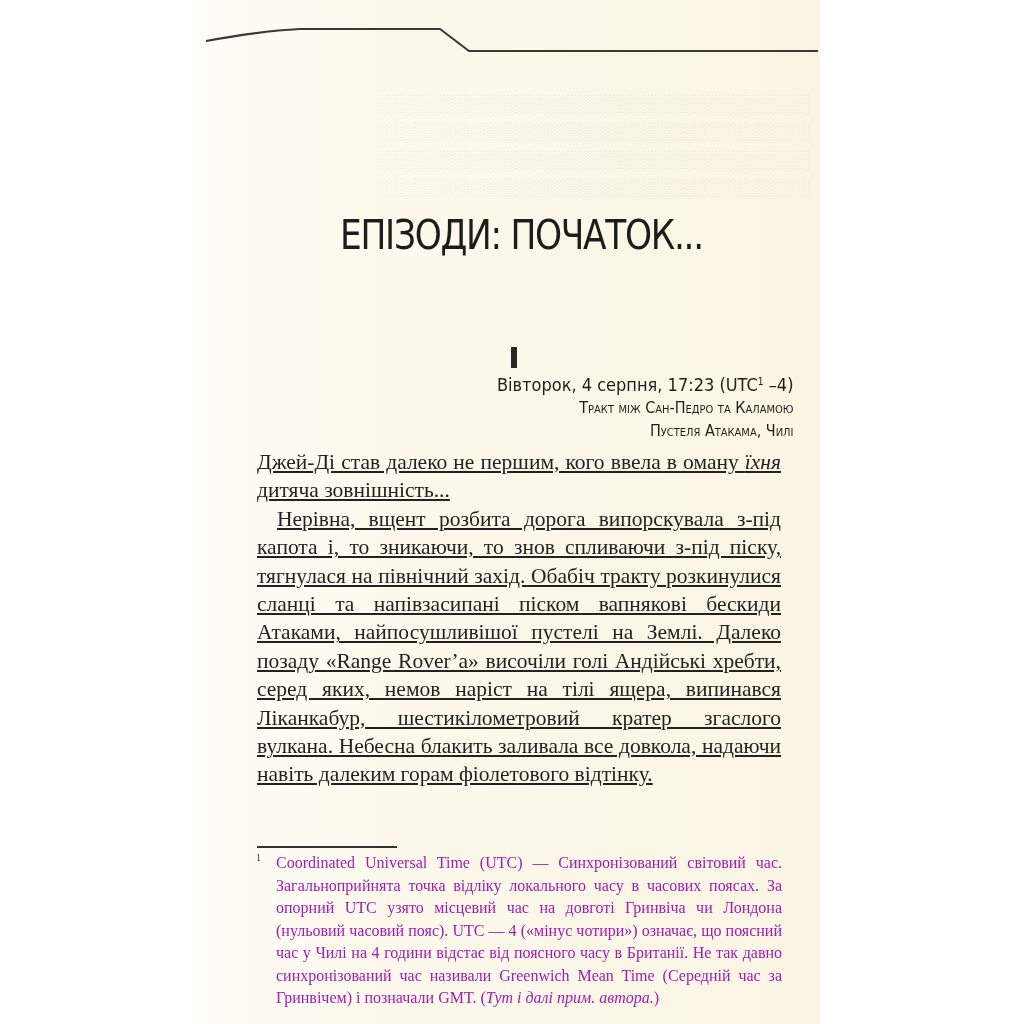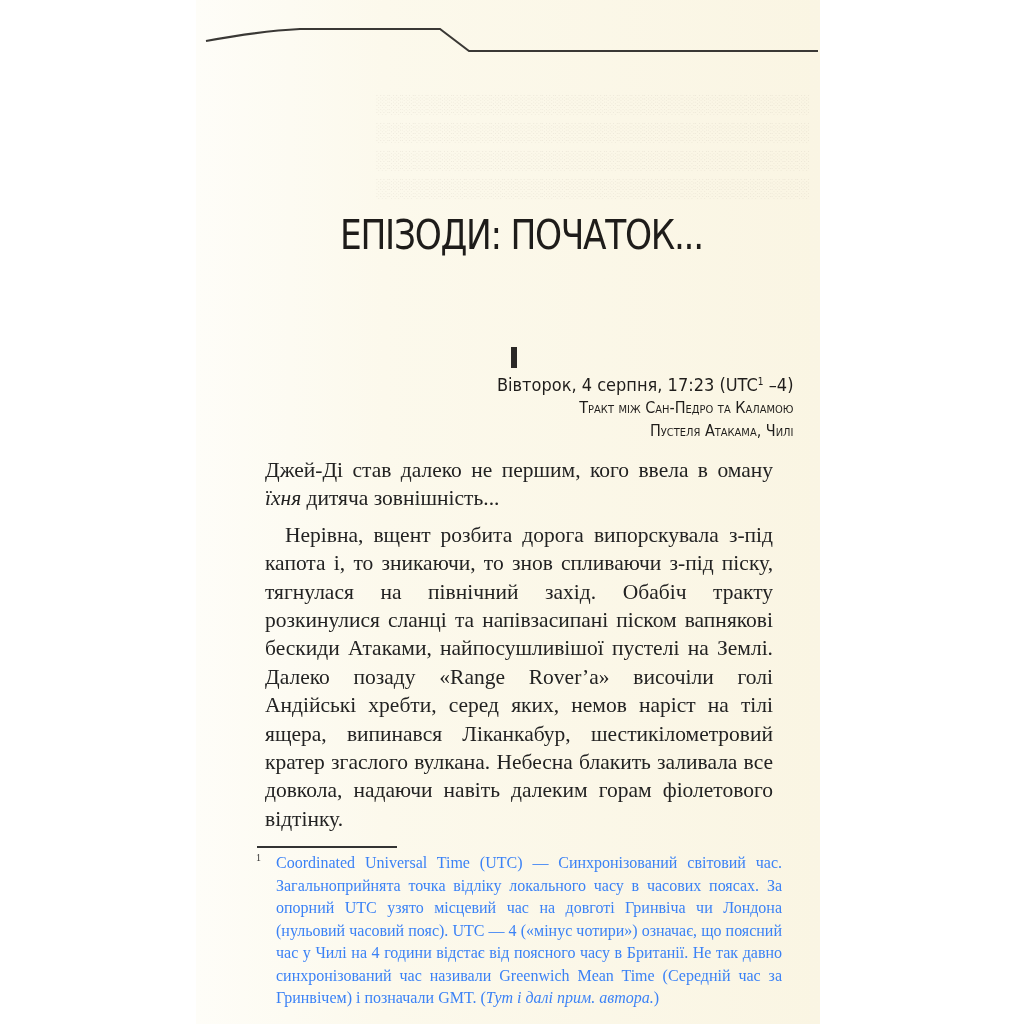--- a/index.html
+++ b/index.html
@@ -73,42 +73,43 @@
       position: absolute;
       left: 257px;
       top: 448px;
       width: 524px;
       font-family: "Liberation Serif", serif;
       font-size: 21.5px;
       line-height: 28.4px;
       color: #222;
     }
     .body p {
-      margin: 8px;
+      margin: 0;
       text-align: justify;
       text-align-last: left;
+      text-decoration: underline;
     }
     .body p.indent { text-indent: 20px; }
     .footnote-rule {
       position: absolute;
       left: 257px;
       top: 846px;
       width: 140px;
       height: 1.5px;
       background: #333;
     }
     .footnote {
       position: absolute;
       left: 276px;
       top: 852px;
       width: 506px;
       font-family: "Liberation Serif", serif;
       font-size: 16px;
       line-height: 22.5px;
-      color: #3b82f6;
+      color: #a21caf;
       text-align: justify;
       text-align-last: left;
     }
     .footnote-mark {
       position: absolute;
       left: 256px;
       top: 852px;
       font-family: "Liberation Serif", serif;
       font-size: 10px;
       color: #333;

